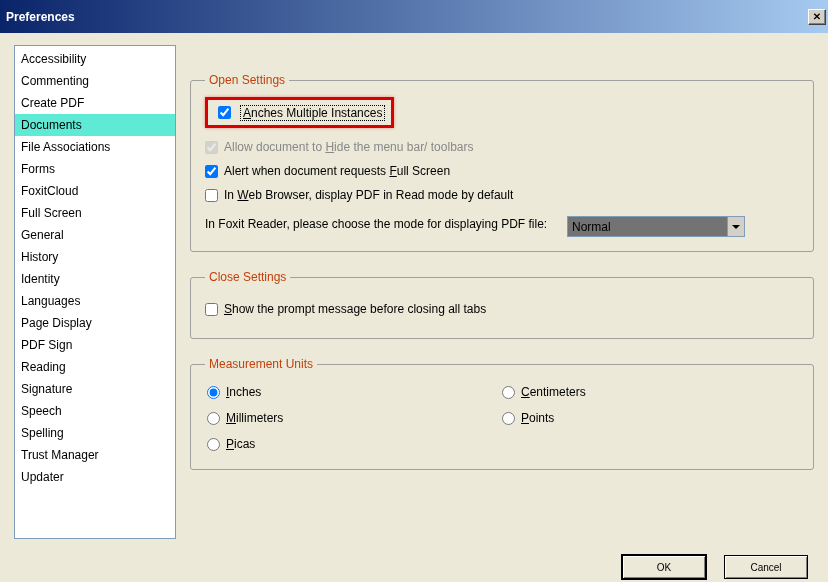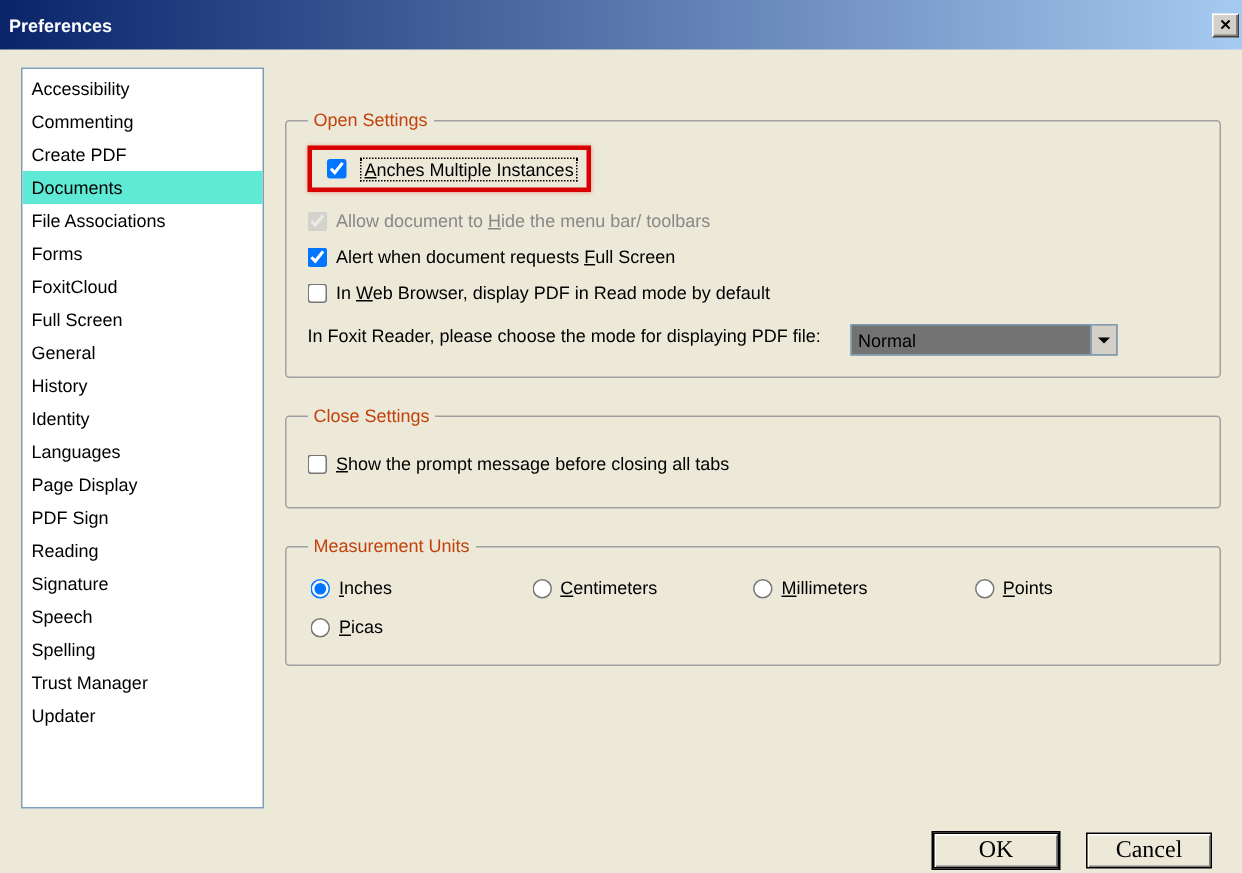--- a/index.html
+++ b/index.html
@@ -138,21 +138,21 @@
     justify-content: center;
   }
   .dropdown .arrow-down {
     width: 0; height: 0;
     border-left: 4px solid transparent;
     border-right: 4px solid transparent;
     border-top: 4px solid #000;
   }
   .radio-grid {
     display: grid;
-    grid-template-columns: 1fr 1fr 1fr 1fr;
+    grid-template-columns: 1fr 1fr;
     row-gap: 12px;
     padding: 4px 2px;
   }
   .radio-item {
     display: flex;
     align-items: center;
     gap: 6px;
   }
   .radio-item input[type=radio] {
     margin: 0;
@@ -163,22 +163,22 @@
     right: 20px;
     display: flex;
     gap: 18px;
   }
   .win-button {
     min-width: 84px;
     height: 24px;
     background: #ece9d8;
     border: 1px solid #000;
     box-shadow: inset 1px 1px 0 #fff, inset -1px -1px 0 #808080;
-    font-family: Liberation Serif, serif;
-    font-size: 16px;
+    font-family: Liberation Sans, sans-serif;
+    font-size: 10px;
     cursor: pointer;
   }
   .win-button.default {
     box-shadow: 0 0 0 1px #000, inset 1px 1px 0 #fff, inset -1px -1px 0 #808080;
   }
   .und { text-decoration: underline; }
   fieldset.open-settings { margin-top: 28px; }
 </style>
 </head>
 <body>

